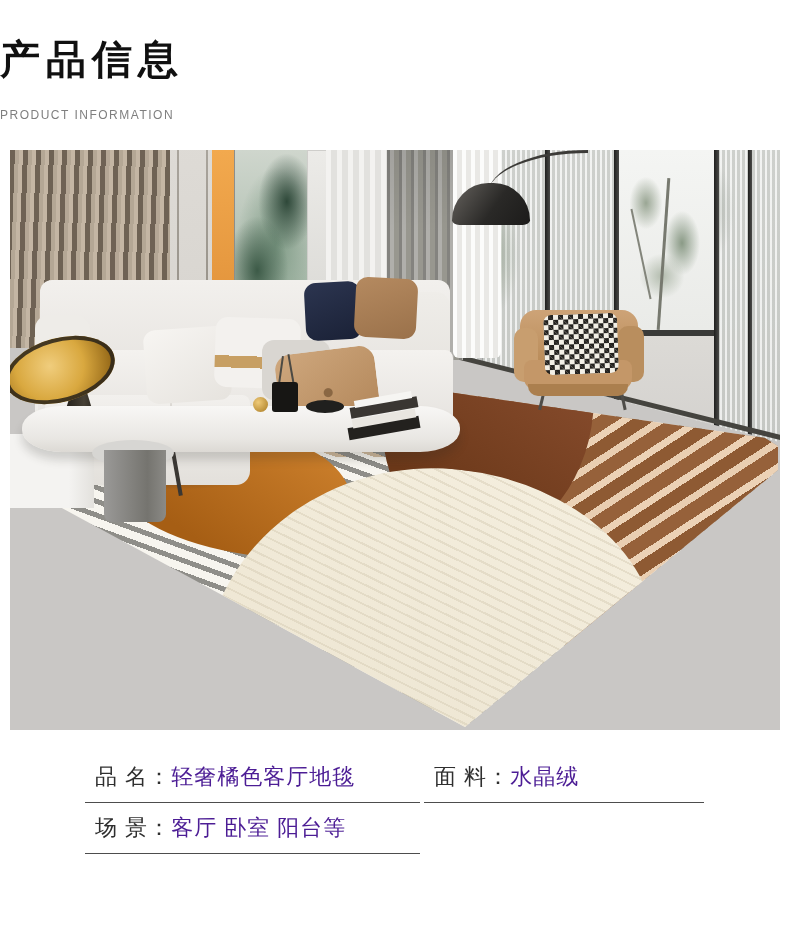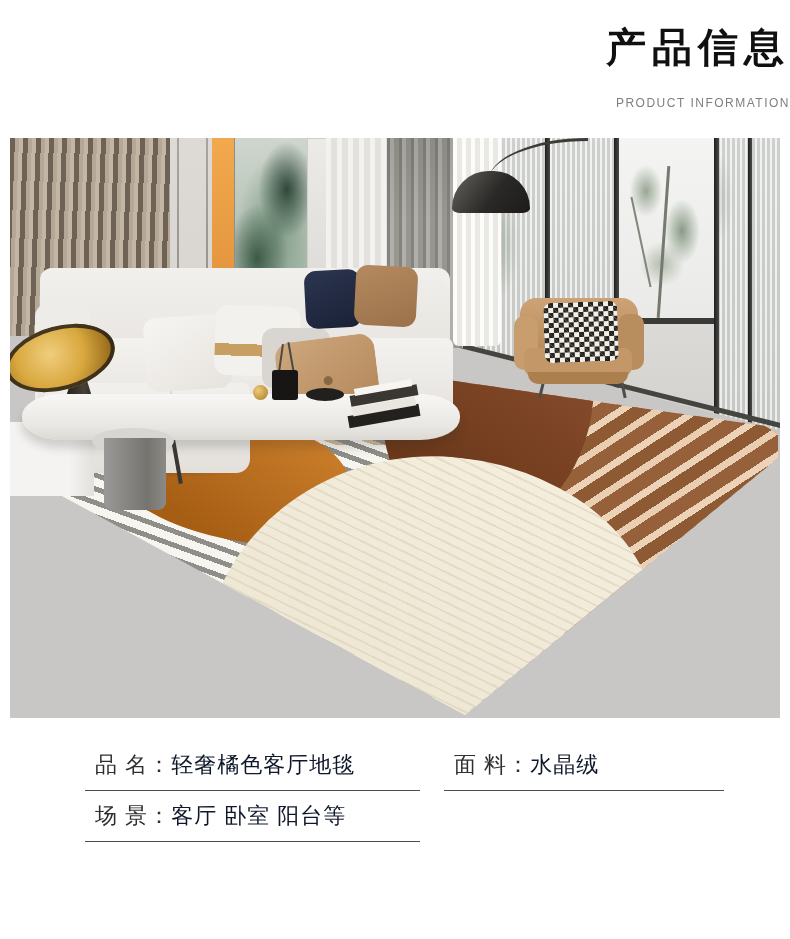--- a/index.html
+++ b/index.html
@@ -1,18 +1,18 @@
 <!DOCTYPE html>
 <html><head>
 <meta charset="utf-8">
 <style>
   *{margin:0;padding:0;box-sizing:border-box}
   html,body{width:790px;background:#ffffff;font-family:"Liberation Sans","DejaVu Sans",sans-serif}
   body{height:939px;overflow:hidden}
-  .hdr{padding-top:24px;text-align:right}
+  .hdr{padding-top:36px;text-align:left}
   .title{font-size:40px;line-height:46px;font-weight:700;color:#101010;letter-spacing:6px}
   .subtitle{margin-top:22px;font-size:12px;line-height:22px;color:#7f7f7f;letter-spacing:1.5px;font-weight:400}
   .photo{position:relative;width:770px;height:580px;margin:24px auto 0;overflow:hidden;background:#d8d5d0}
   .ab{position:absolute}
   
   .wall{inset:0;background:linear-gradient(175deg,#dedbd6 0%,#d3d0cb 55%,#c9c7c4 70%,#c6c4c2 100%)}
   .floor{left:0;right:0;top:198px;bottom:0;background:
     repeating-linear-gradient(112deg,rgba(255,255,255,.5) 0 2px,rgba(255,255,255,0) 2px 46px),
     linear-gradient(180deg,#c3c1bf 0%,#ccca c8 40%,#d6d4d1 100%);
     background-color:#c9c7c5}
@@ -105,25 +105,25 @@
   .ch-arm-l{left:504px;top:178px;width:24px;height:54px;background:#c89e6f}
   .ch-arm-r{left:608px;top:176px;width:26px;height:56px;background:#b98e5e}
   .ch-seat{left:514px;top:210px;width:108px;height:30px;background:#c49768;border-radius:8px 8px 12px 12px}
   .ch-base{left:518px;top:234px;width:100px;height:12px;background:#ab7f4e;border-radius:0 0 10px 10px}
   .hounds{left:534px;top:164px;width:74px;height:60px;border-radius:8px;transform:rotate(-2deg);background-color:#f2efe6;
     background-image:linear-gradient(45deg,#23211e 25%,transparent 25%,transparent 75%,#23211e 75%),
     linear-gradient(45deg,#23211e 25%,transparent 25%,transparent 75%,#23211e 75%);
     background-size:10px 10px;background-position:0 0,5px 5px}
   .chleg{top:244px;width:3px;height:16px;background:#4e4c48}
   
-  .specs{width:623px;margin:22px 0 0 85px;display:grid;grid-template-columns:335px 280px;column-gap:24px}
+  .specs{width:623px;margin:22px 0 0 85px;display:grid;grid-template-columns:335px 280px;column-gap:4px}
   .cell{height:51px;display:flex;align-items:center;border-bottom:1px solid #4d4d4d;padding-left:10px;
     font-size:22px;color:#2f2f2f;letter-spacing:1px;white-space:nowrap}
   .cell .lbl{color:#2f2f2f}
-  .cell .val{color:#0f172a}
+  .cell .val{color:#4c1d95}
 </style>
 </head>
 <body>
 
 <div class="hdr">
   <div class="title">产品信息</div>
   <div class="subtitle">PRODUCT INFORMATION</div>
 </div>
 
 <div class="photo" aria-label="现代客厅场景：木格栅墙、绿色抽象挂画、灰色窗帘、弧形落地灯、白色布艺沙发、橘色皮质单人椅、橙棕灰几何条纹地毯、灰色大理石地面">

